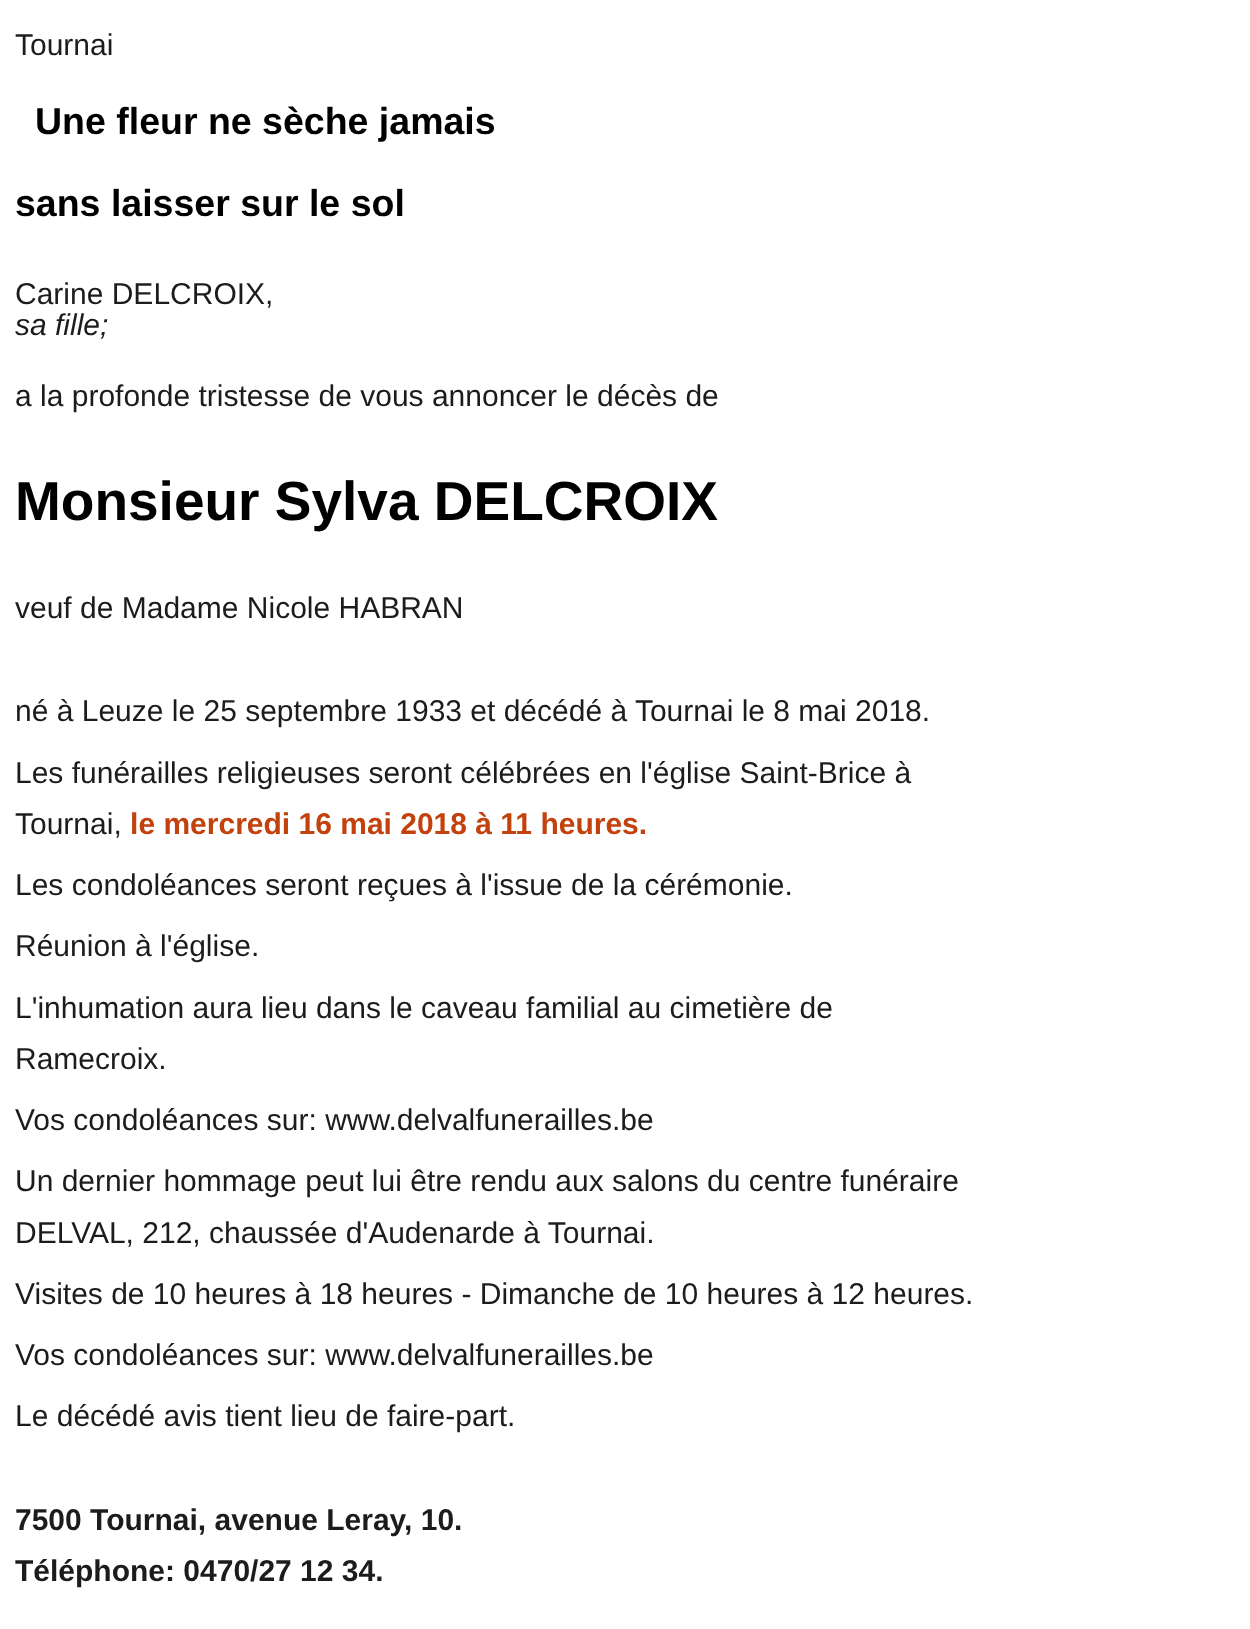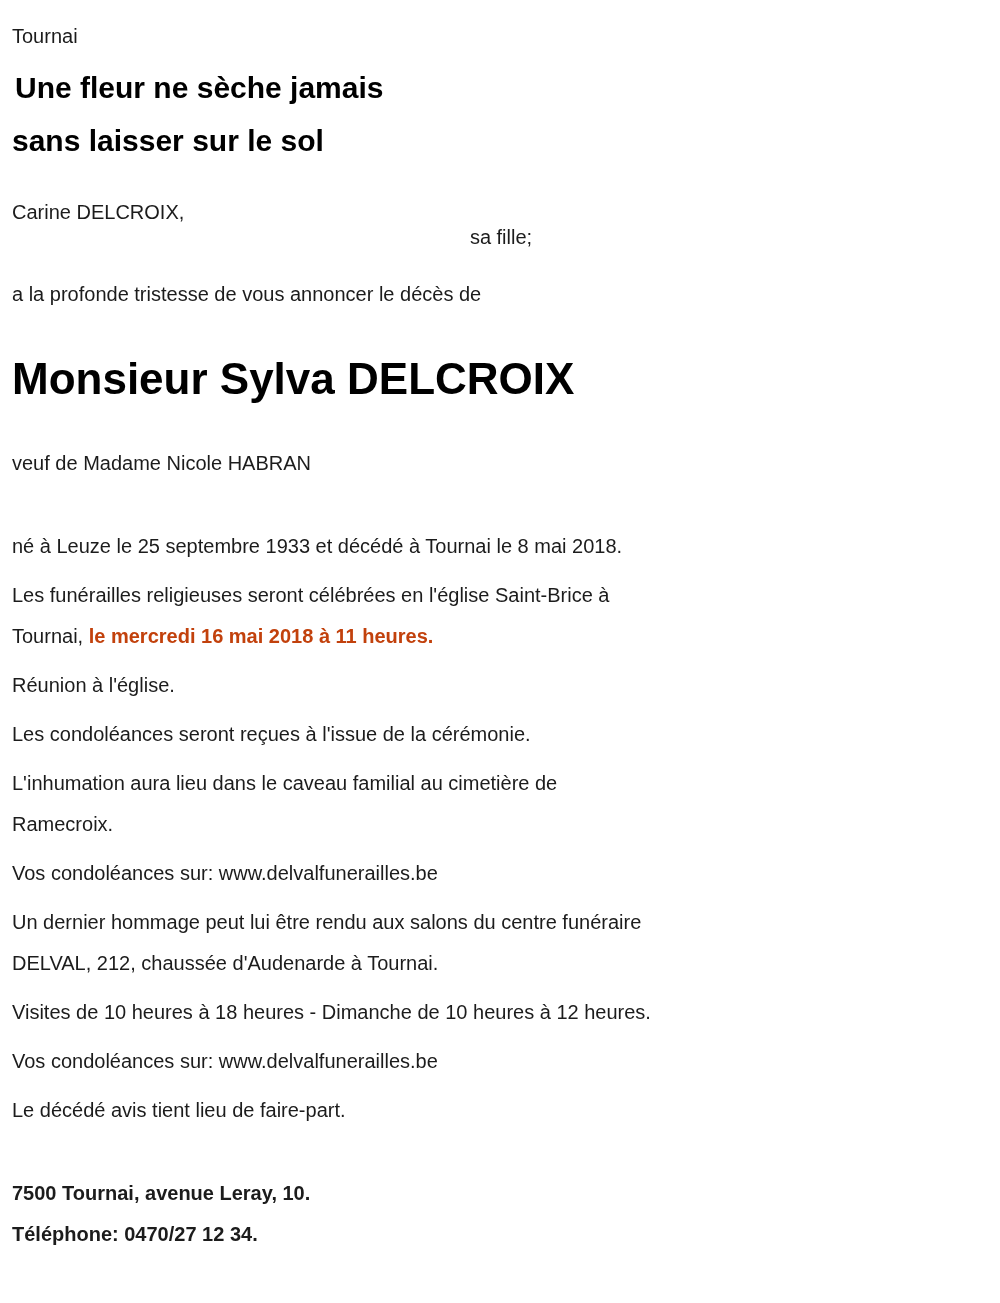--- a/index.html
+++ b/index.html
@@ -12,36 +12,37 @@
     width: 1000px;
     min-height: 1303px;
     box-sizing: border-box;
     background: #ffffff;
     color: #1c1c1c;
     font-family: "Liberation Sans", sans-serif;
     padding: 8px 10px 8px 12px;
     overflow: hidden;
   }
   .line {
-    font-size: 20px;
+    font-size: 24px;
     line-height: 41px;
     margin: 8px 0 0 0;
     white-space: nowrap;
   }
   .wrapline { display: block; }
   .poem { margin: 6px 0 0 0; }
   .poem-line {
     font-size: 30px;
     line-height: 50px;
     font-weight: 700;
     color: #000000;
     white-space: nowrap;
   }
   .relation {
-    text-align: center;
+    text-align: left;
+    font-style: italic;
     margin-top: -16px;
   }
   .gap-carine { margin-top: 26px; }
   .gap-intro { margin-top: 16px; }
   .heading {
     font-size: 44px;
     line-height: 52px;
     font-weight: 700;
     color: #000000;
     margin: 38px 0 0 0;
@@ -56,43 +57,43 @@
   }
 </style>
 </head>
 <body>
 
 <div class="doc">
 
   <p class="line">Tournai</p>
 
   <div class="poem">
-    <p class="poem-line" style="margin:3px">Une fleur ne sèche jamais</p>
+    <p class="poem-line" style="margin:16px">Une fleur ne sèche jamais</p>
     <p class="poem-line" style="margin:0">sans laisser sur le sol</p>
   </div>
 
   <p class="line gap-carine">Carine DELCROIX,</p>
   <p class="line relation">sa fille;</p>
 
   <p class="line gap-intro">a la profonde tristesse de vous annoncer le décès de</p>
 
   <h1 class="heading">Monsieur Sylva DELCROIX</h1>
 
   <p class="line gap-veuf">veuf de Madame Nicole HABRAN</p>
 
   <p class="line gap-ne">né à Leuze le 25 septembre 1933 et décédé à Tournai le 8 mai 2018.</p>
 
   <p class="line">
     <span class="wrapline">Les funérailles religieuses seront célébrées en l'église Saint-Brice à</span>
     <span class="wrapline"><span>Tournai, </span><span class="bold">le mercredi 16 mai 2018 à 11 heures.</span></span>
   </p>
 
+  <p class="line">Les condoléances seront reçues à l'issue de la cérémonie.</p>
+
   <p class="line">Réunion à l'église.</p>
-
-  <p class="line">Les condoléances seront reçues à l'issue de la cérémonie.</p>
 
   <p class="line">
     <span class="wrapline">L'inhumation aura lieu dans le caveau familial au cimetière de</span>
     <span class="wrapline">Ramecroix.</span>
   </p>
 
   <p class="line">Vos condoléances sur: www.delvalfunerailles.be</p>
 
   <p class="line">
     <span class="wrapline">Un dernier hommage peut lui être rendu aux salons du centre funéraire</span>

